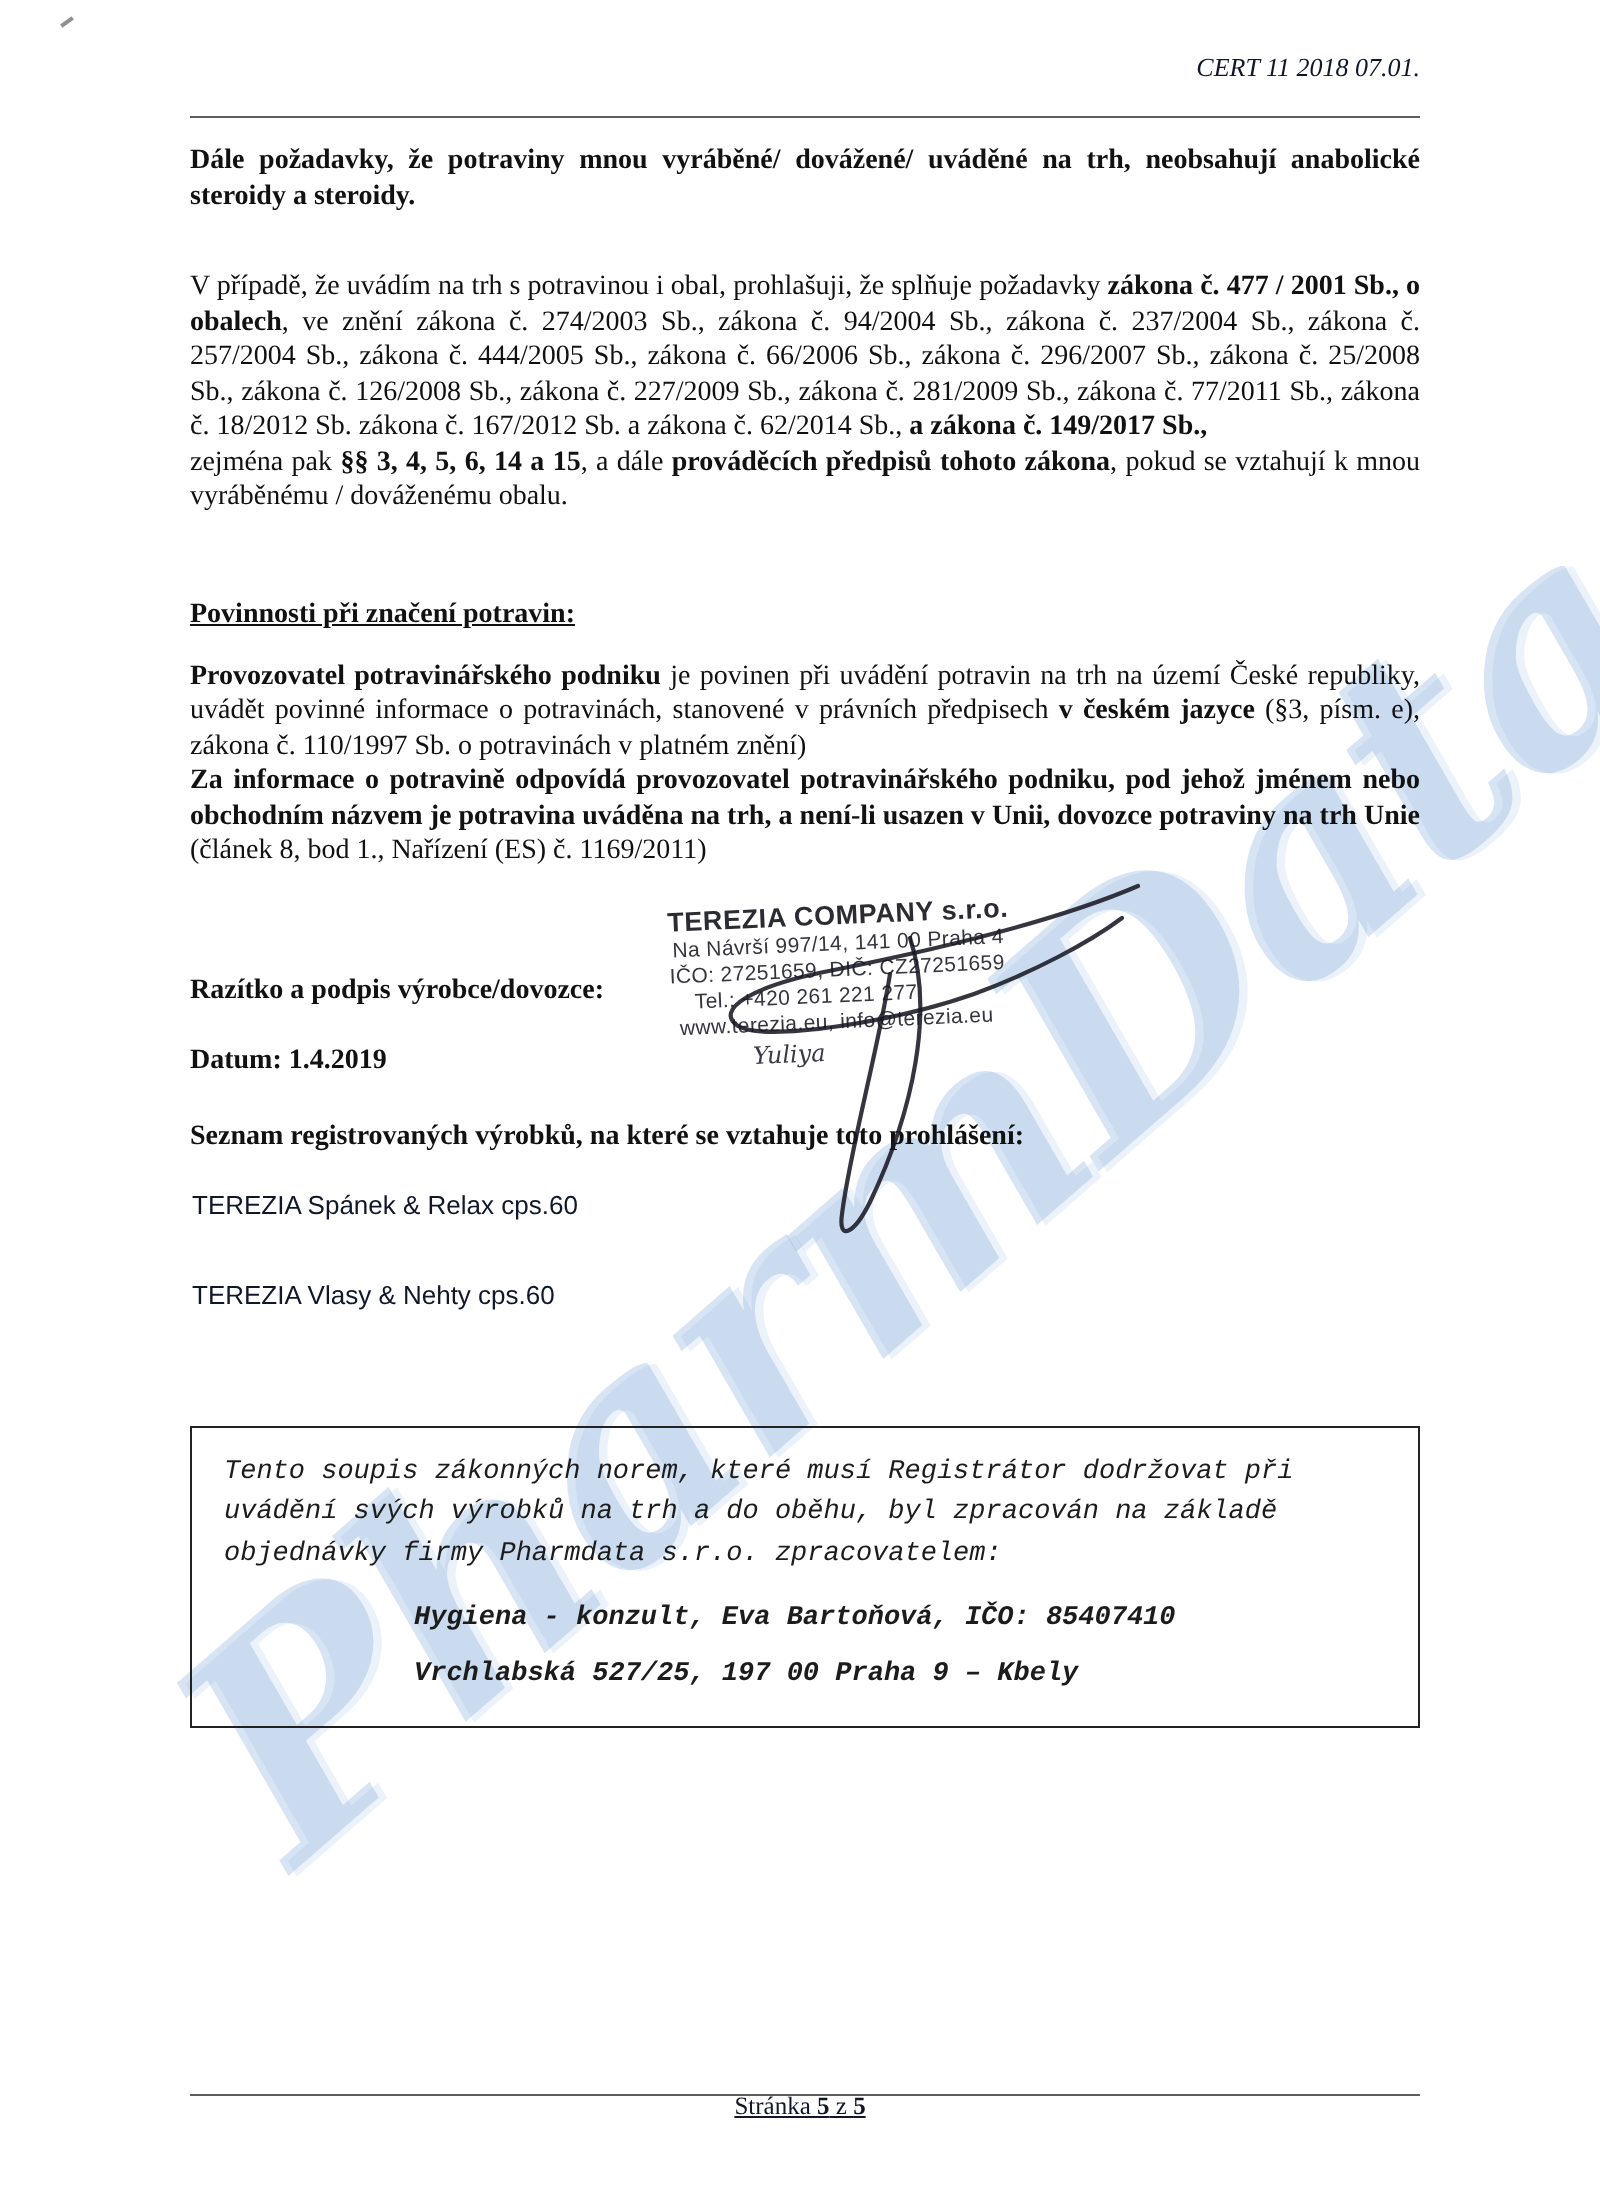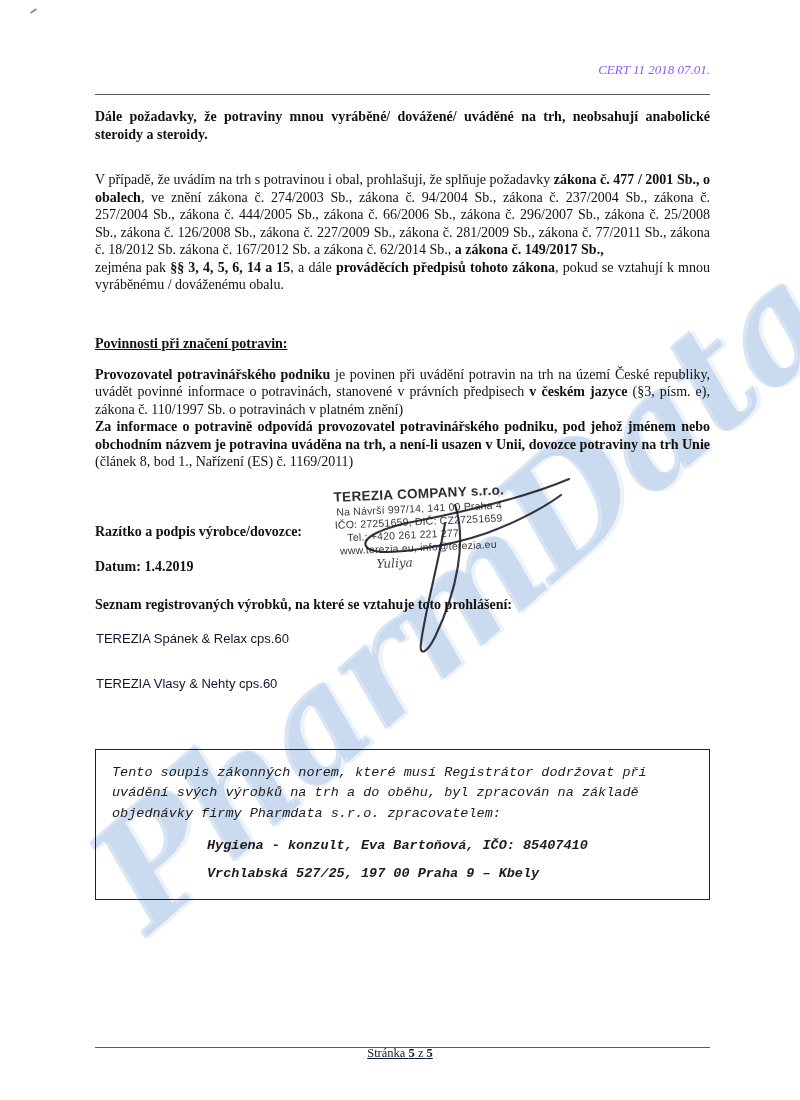--- a/index.html
+++ b/index.html
@@ -13,21 +13,21 @@
     font-family:"DejaVu Serif", serif; font-style:italic; font-weight:bold;
     font-size:150px; letter-spacing:-4px; white-space:nowrap;
     color:rgba(130,170,220,0.32);
     text-shadow:3px 3px 0 rgba(130,170,220,0.15);
     transform:rotate(-41deg); transform-origin:0 0;
     pointer-events:none;
   }
   .scan-mark { position:absolute; left:30px; top:10px; width:7px; height:2px;
     background:#8f8f8f; transform:rotate(-35deg); }
   .content { position:relative; z-index:1; margin:0 90px 0 95px; }
-  .cert-ref { padding-top:62px; text-align:right; font-style:italic; font-size:13px; color:#8b5cf6; }
+  .cert-ref { padding-top:26px; text-align:right; font-style:italic; font-size:13px; color:#0f172a; }
   .rule-top { border:0; border-top:1.3px solid #5d5d5d; margin:16px 0 0 0; }
   .para-bold { margin-top:13px; font-weight:bold; font-size:14px; line-height:17.5px; text-align:justify; }
   .para { margin-top:28px; font-size:14px; line-height:17.5px; text-align:justify; }
   .section-heading { margin-top:42px; font-weight:bold; text-decoration:underline; font-size:14px; }
   .para-labeling { margin-top:14px; }
   .sig-area { position:relative; height:208px; margin-top:2px; }
   .lbl { position:absolute; left:0; font-weight:bold; font-size:14px; white-space:nowrap; }
   .lbl-razitko { top:39px; }
   .lbl-datum { top:74px; }
   .lbl-seznam { top:112px; }

